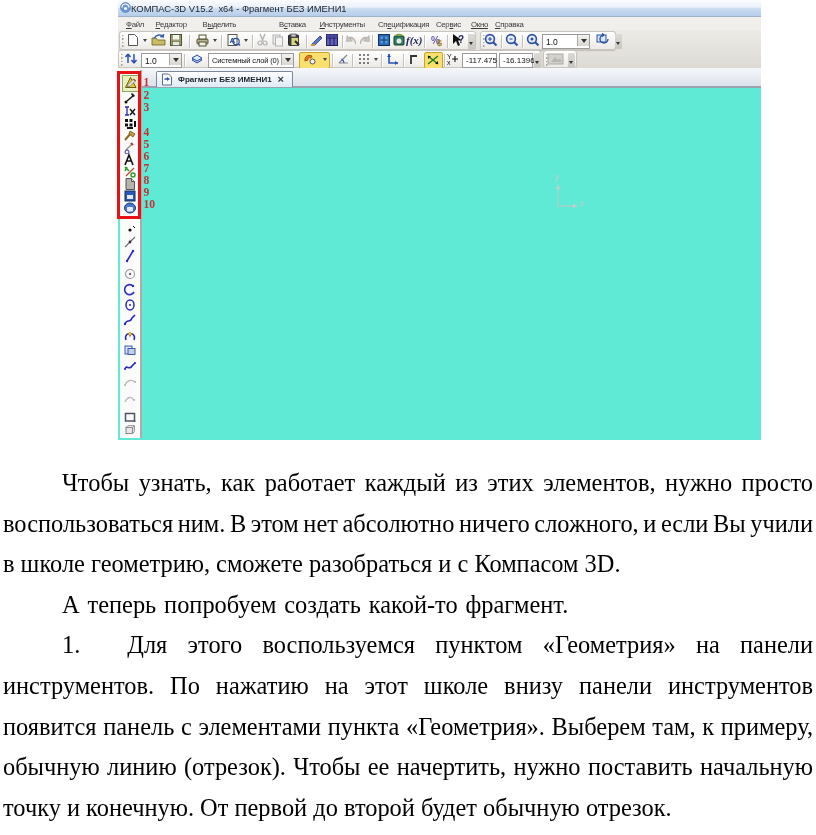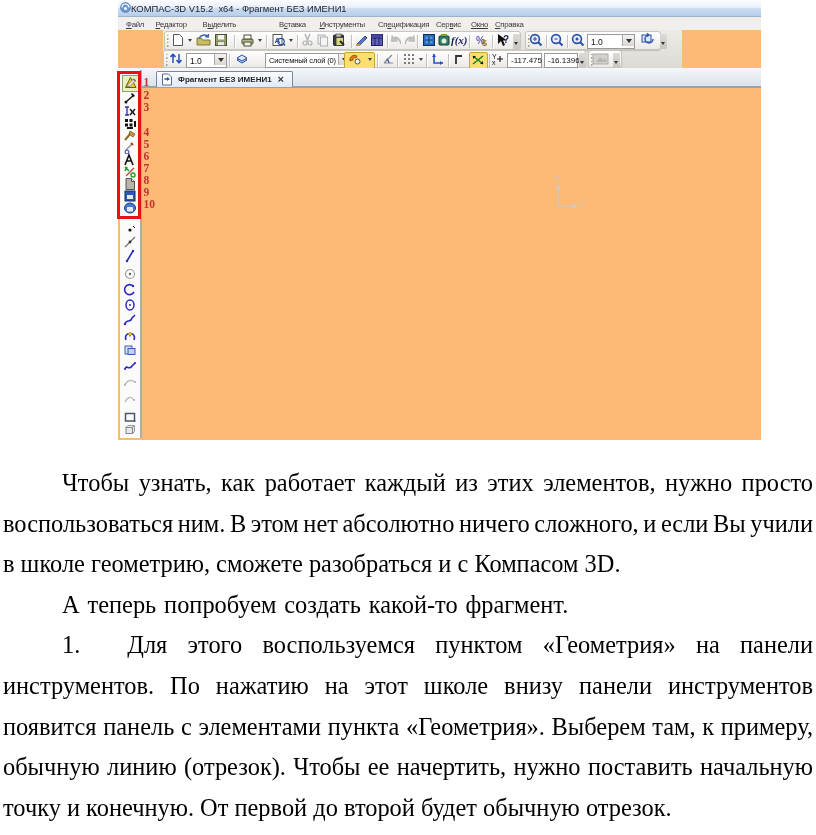--- a/index.html
+++ b/index.html
@@ -1,29 +1,29 @@
 <!DOCTYPE html>
 <html><head>
 <meta charset="utf-8">
 <style>
   html,body{margin:0;padding:0;background:#ffffff;}
   #page{position:relative;width:816px;height:835px;background:#fff;overflow:hidden;
         font-family:"Liberation Sans", sans-serif;}
   .abs{position:absolute;}
 
   
-  #app{position:absolute;left:118px;top:0;width:643px;height:440px;background:#fdba74;}
+  #app{position:absolute;left:118px;top:0;width:643px;height:440px;background:#5eead4;}
   #titlebar{position:absolute;left:0;top:0;width:643px;height:16px;
     background:linear-gradient(#fbfdfe 0%,#e9f1fa 45%,#cadcf1 55%,#b6cdea 100%);
     border-bottom:1px solid #9eb2cc;}
   #titletext{position:absolute;left:13px;top:3px;font-size:9.4px;color:#23262d;white-space:pre;}
   #menubar{position:absolute;left:0;top:17px;width:643px;height:13px;background:#f1efec;}
   .mi{position:absolute;top:2.5px;font-size:7.8px;color:#3a3a3a;white-space:pre;letter-spacing:-0.3px;}
-  #toolzone{position:absolute;left:0;top:30px;width:519px;height:38px;
-     background:linear-gradient(#ecebe7,#dddad4);margin-left:45px;}
+  #toolzone{position:absolute;left:0;top:30px;width:643px;height:38px;
+     background:linear-gradient(#ecebe7,#dddad4);}
   .strip{position:absolute;background:linear-gradient(#ffffff,#eceae6);
      border:1px solid #c9c6c0;border-radius:3px;box-shadow:0 1px 1px rgba(160,155,148,.5);}
   .tsep{position:absolute;width:1px;height:13px;background:#c4c1ba;border-right:1px solid #fff;}
   .grip{position:absolute;width:3px;height:12px;background-image:repeating-linear-gradient(#a8a49c 0,#a8a49c 1.5px,transparent 1.5px,transparent 3.5px);background-size:1.5px 100%;background-repeat:no-repeat;background-position:0.5px 0;}
   .darr{position:absolute;width:0;height:0;border-left:2.5px solid transparent;
      border-right:2.5px solid transparent;border-top:3.5px solid #444;}
   .chev{position:absolute;width:7px;height:15px;background:linear-gradient(#dcdad5,#c9c6bf);
      border-radius:1px;}
   .combo{position:absolute;height:13px;background:#fff;border:1px solid #9a9a9a;}
   .cbtn{position:absolute;right:0;top:0;width:11px;height:11px;
@@ -215,21 +215,21 @@
             </svg></div>
           <div class="combo" style="left: 23px; top: 22.5px; width: 39px;">
             <div class="ctext">1.0</div>
             <div class="cbtn"></div>
           </div>
           <div class="tsep" style="left: 66px; top: 24px;"></div>
           <div class="abs" style="left: 72px; top: 22px;"><svg width="15" height="14" viewBox="0 0 15 14">
               <path d="M2 8 l5 -3 5 3 -5 3 z" fill="#b8ccf0" stroke="#2a50a8"></path>
               <path d="M2 6 l5 -3 5 3 -5 3 z" fill="#dce8fc" stroke="#2a50a8"></path>
             </svg></div>
-          <div class="combo" style="left: 102px; top: 22.5px; width: 84px;">
+          <div class="combo" style="left: 90px; top: 22.5px; width: 84px;">
             <div class="ctext" style="font-size:7.5px;letter-spacing:-0.15px">Системный слой (0)</div>
             <div class="cbtn"></div>
           </div>
           <div class="abs" style="left: 181px; top: 22px; width: 29px; height: 15px; background: rgb(248, 223, 110); border: 1px solid rgb(200, 163, 46); border-radius: 2px;">
             <svg width="16" height="13" style="position:absolute;left:1px;top:0">
               <path d="M11 3 c-4 -2 -8 1 -7 5 l3 -1 c-0.5 -2 1 -3 3 -2 z" fill="#e87818" stroke="#904808" stroke-width="0.8"></path>
               <circle cx="11.5" cy="8.5" r="2.5" fill="#f0f0f0" stroke="#555"></circle>
             </svg>
             <div style="position:absolute;right:2px;top:5px;width:0;height:0;border-left:2.5px solid transparent;border-right:2.5px solid transparent;border-top:3.5px solid #444"></div>
           </div>

